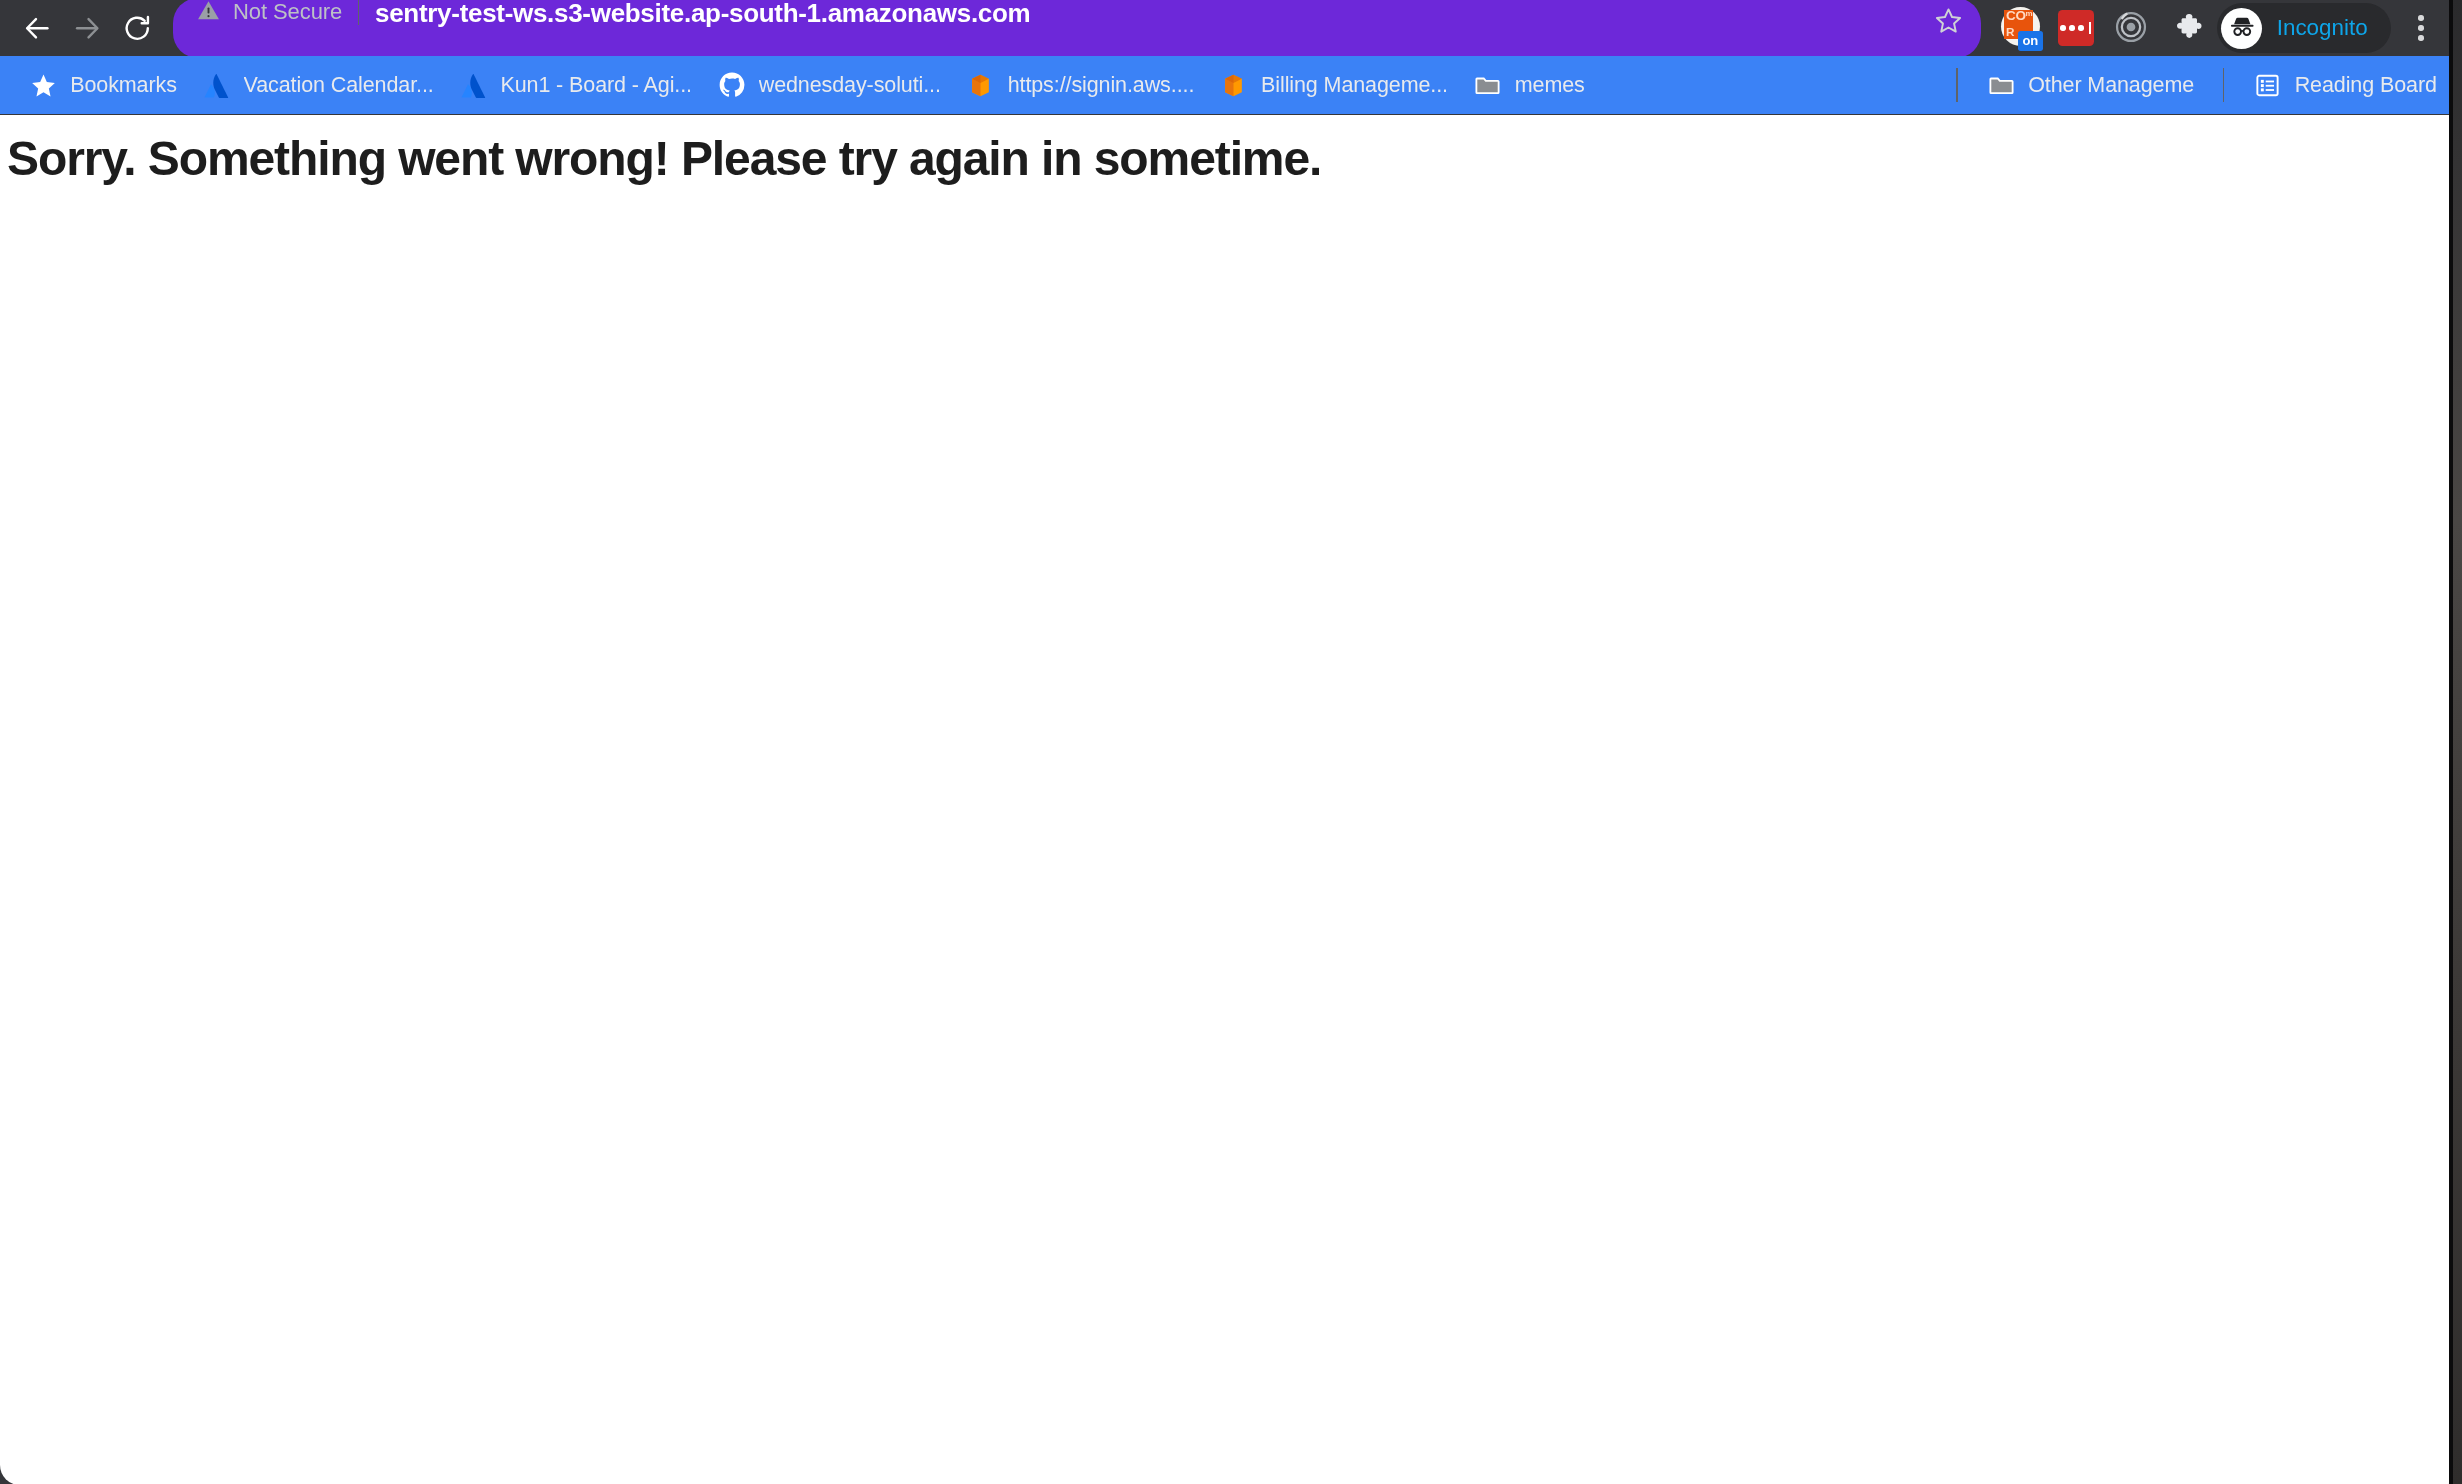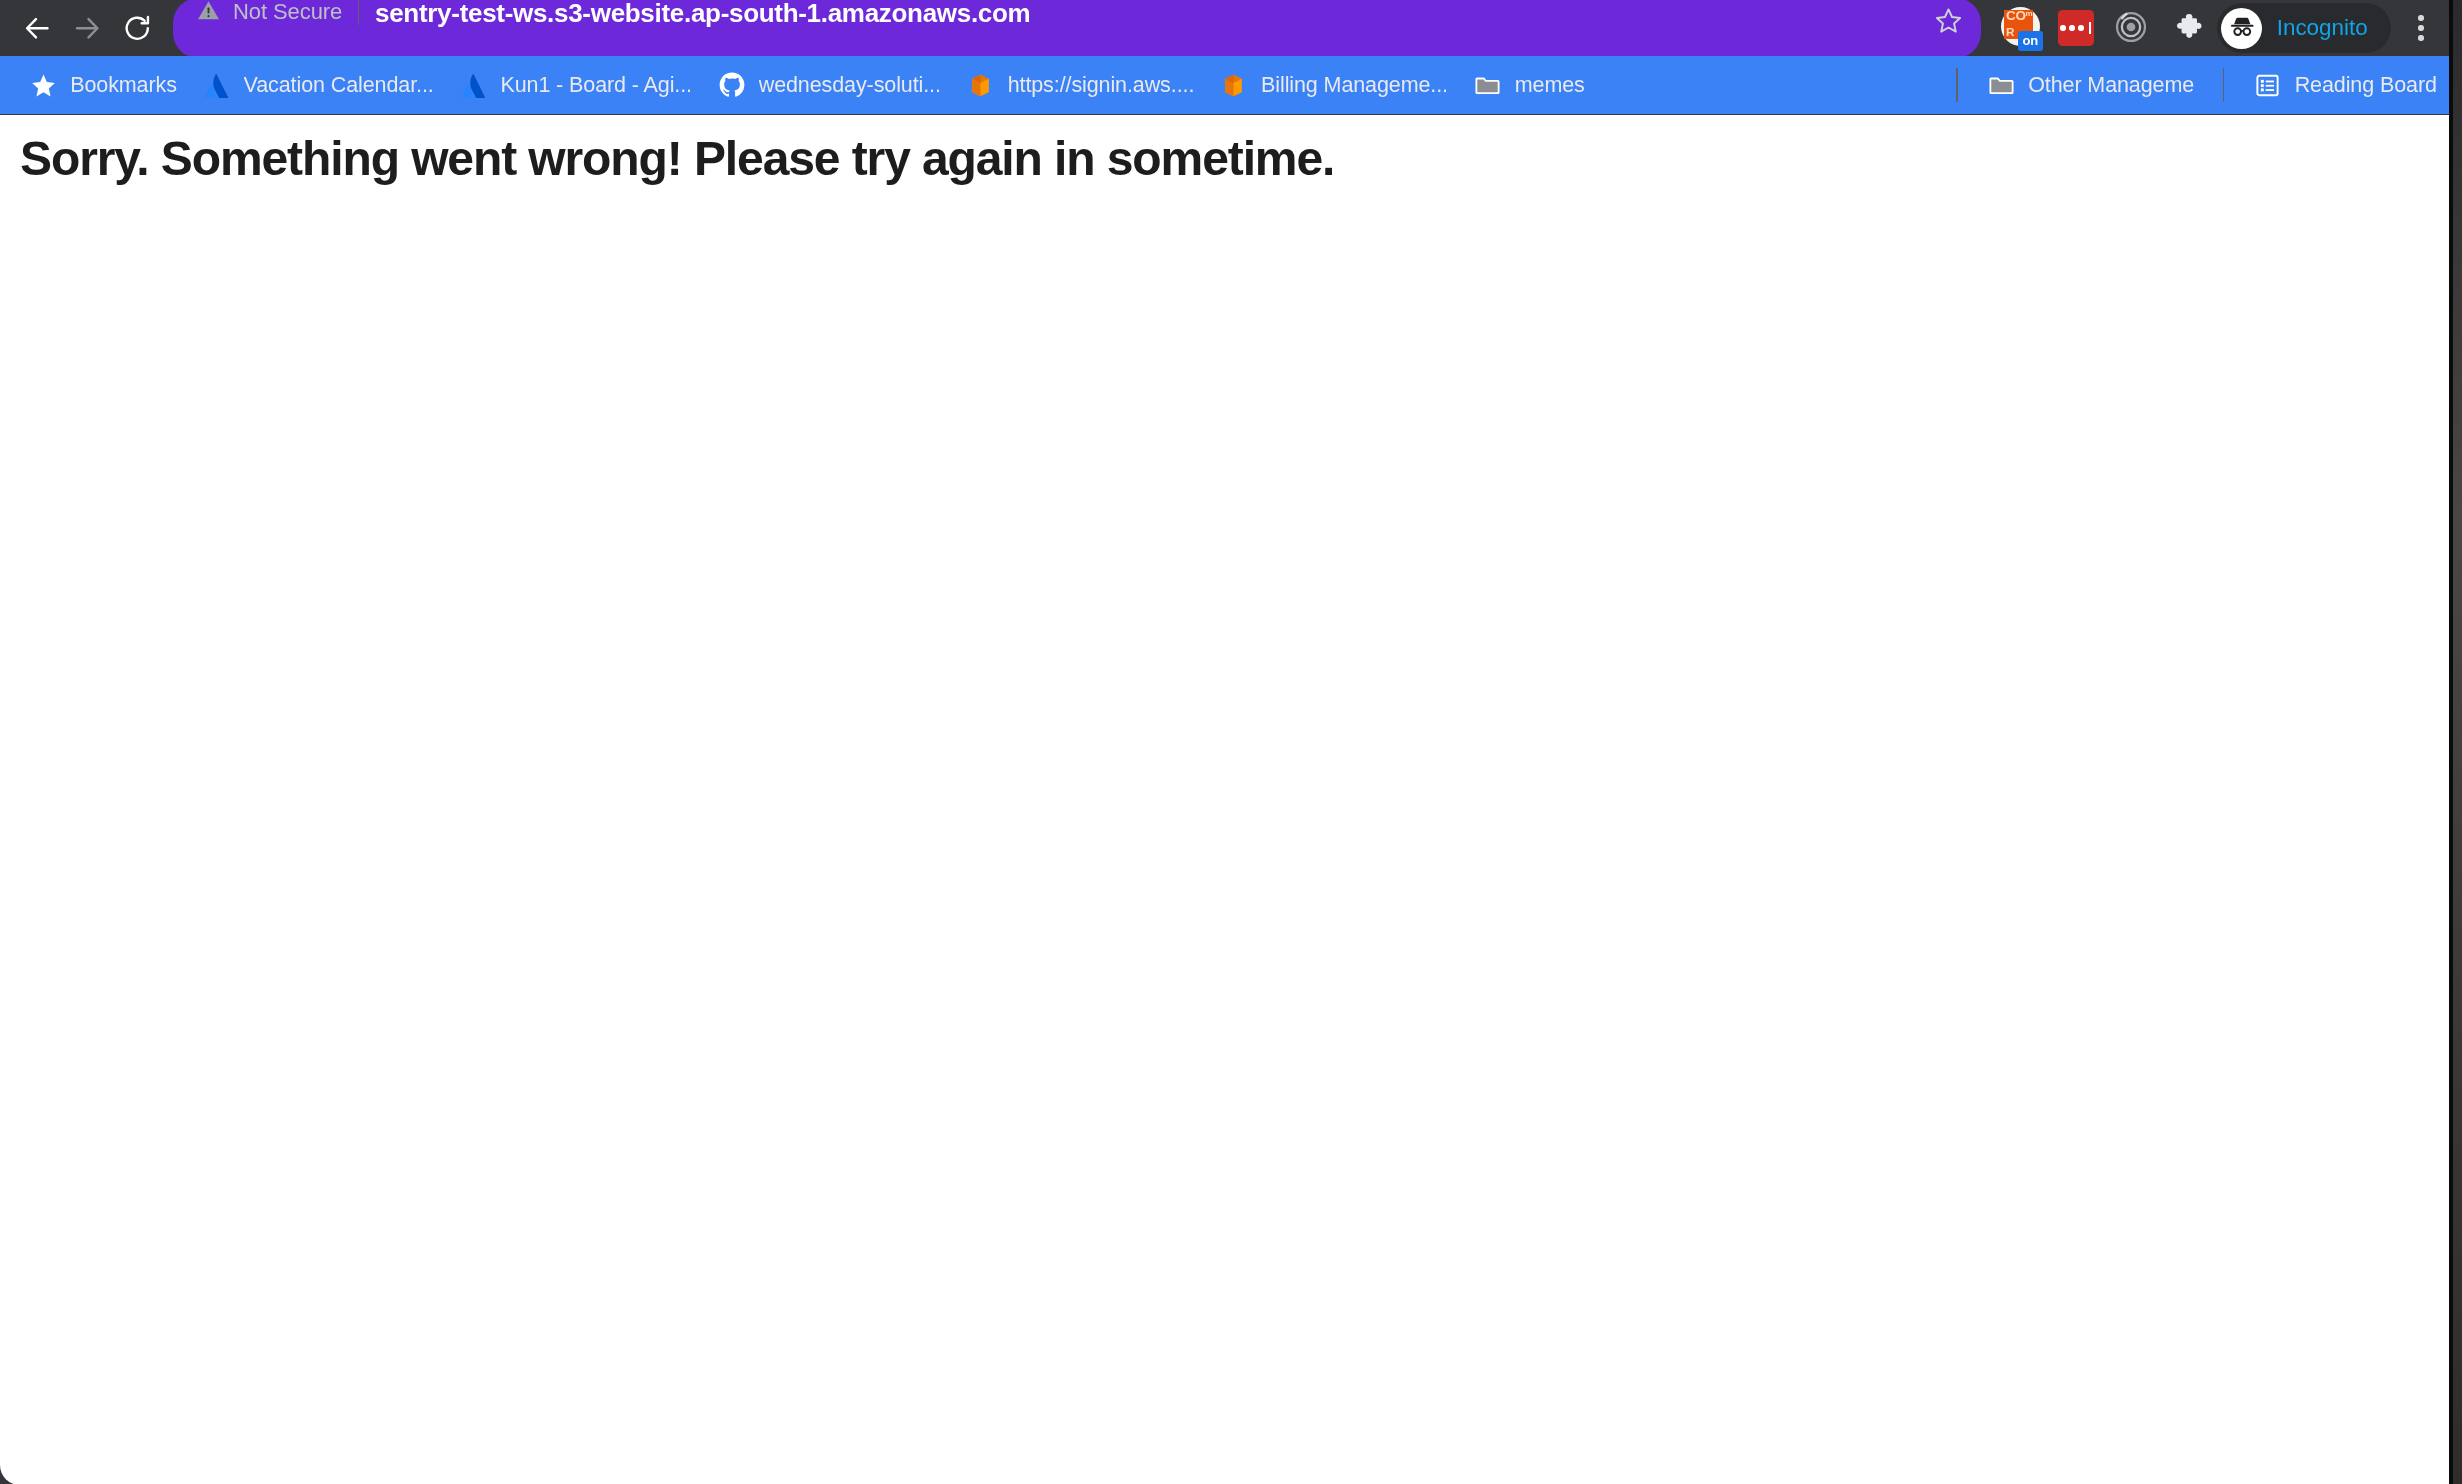--- a/index.html
+++ b/index.html
@@ -293,21 +293,21 @@
   }
   #page-content {
     padding: 16px 0 0 0;
   }
   #error-heading {
     font-size: 48px;
     font-weight: bold;
     color: #1d1d1d;
     letter-spacing: -1.1px;
     line-height: 1.15;
-    padding-left: 20px;
+    padding-left: 7px;
     white-space: nowrap;
   }
 
   
   #desktop-edge {
     position: absolute;
     top: 0; right: 0;
     width: 9px;
     height: 1485px;
     background: linear-gradient(to bottom, #2a2a2c, #4a4745 35%, #3b3836 70%, #2f2d2c);

